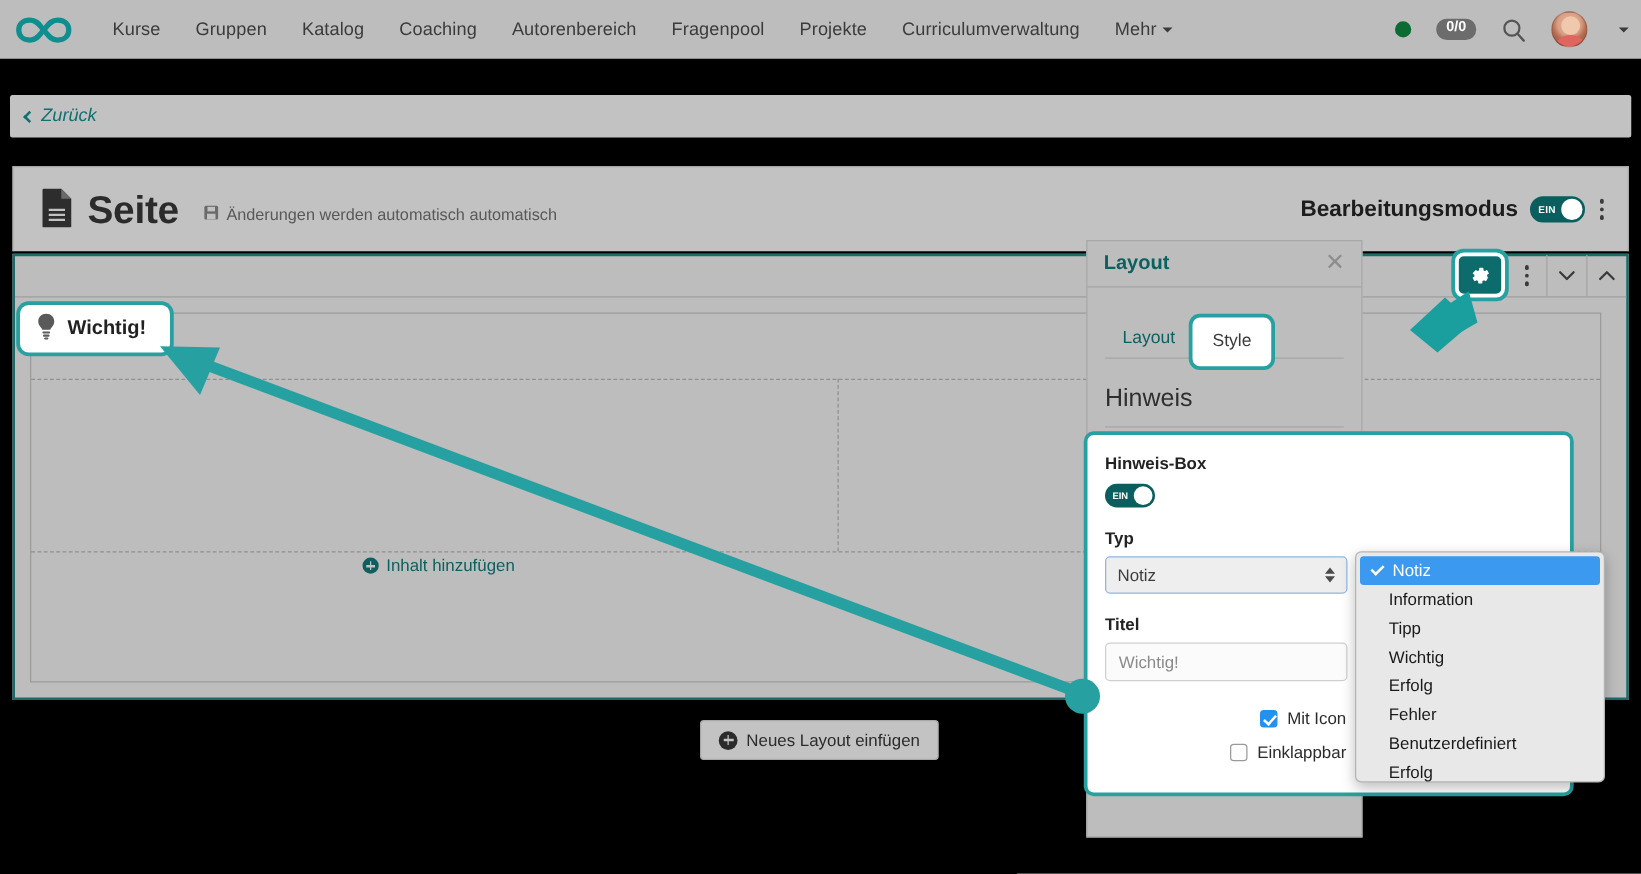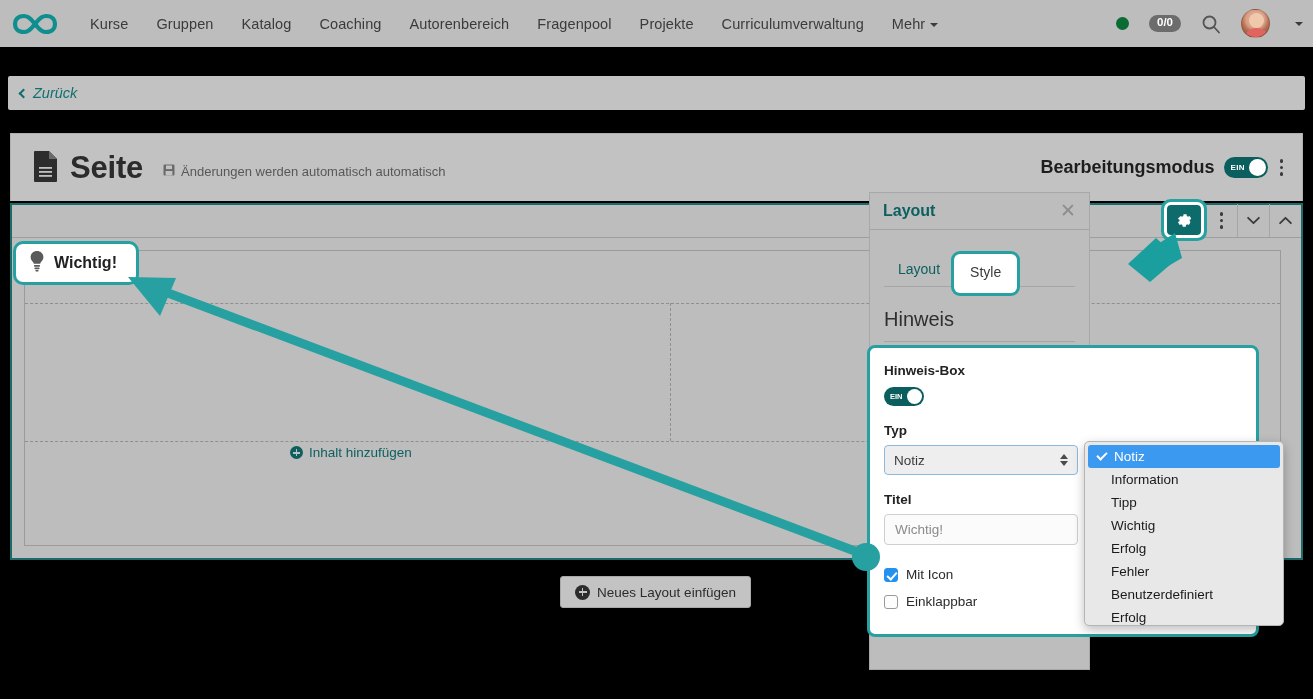--- a/index.html
+++ b/index.html
@@ -238,21 +238,21 @@
   .spin-arrows i { display: block; width: 0; height: 0; border-left: 4px solid transparent; border-right: 4px solid transparent; }
   .spin-arrows i.up { border-bottom: 5px solid #4a4a4a; }
   .spin-arrows i.dn { border-top: 5px solid #4a4a4a; }
 
   .text-input {
     margin-top: 7px; width: 194px; height: 31px; background: #fbfbfb;
     border: 1px solid #cfcfcf; border-radius: 4px;
     display: flex; align-items: center; padding: 0 10px;
     font-size: 13.5px; color: #8b8b8b;
   }
-  .chk-row { display: flex; align-items: center; gap: 8px; margin-top: 12px; }
+  .chk-row { display: flex; align-items: center; gap: 8px; margin-top: 12px; justify-content: flex-end; }
   .chk {
     width: 14px; height: 14px; border-radius: 3px; border: 1px solid #9a9a9a;
     background: #fdfdfd; flex: none; position: relative; cursor: pointer;
   }
   .chk.checked { background: #2291f0; border-color: #2291f0; }
   .chk.checked::after {
     content: ""; position: absolute; left: 4px; top: 1px; width: 4px; height: 8px;
     border: solid #fff; border-width: 0 2px 2px 0; transform: rotate(42deg);
   }
   .chk-label { font-size: 13.5px; color: #2b2b2b; }

